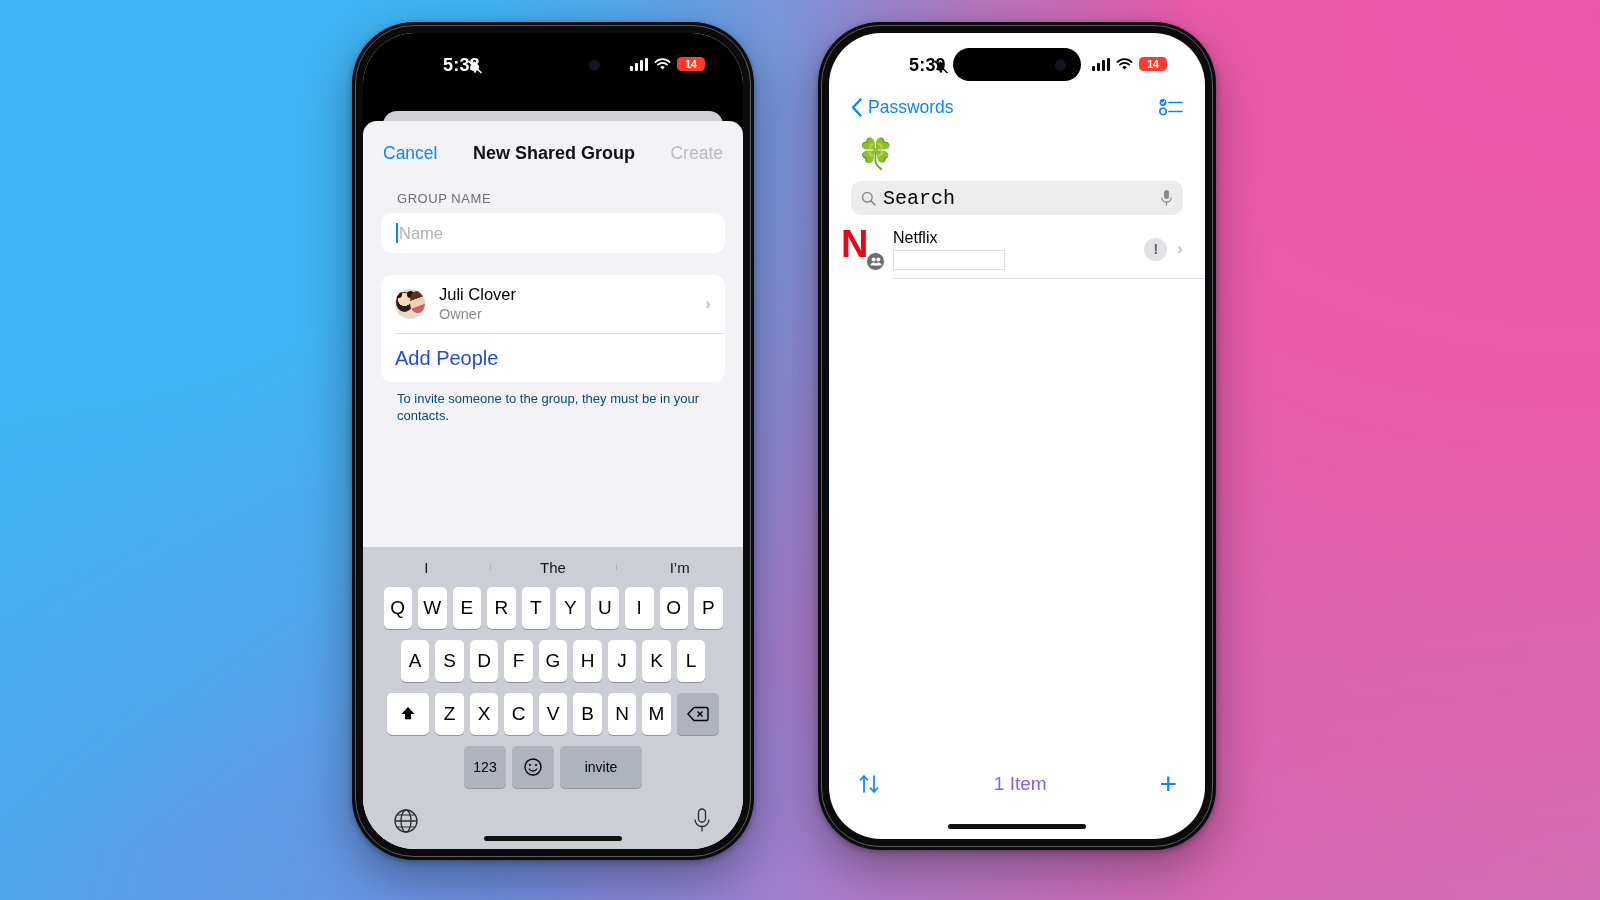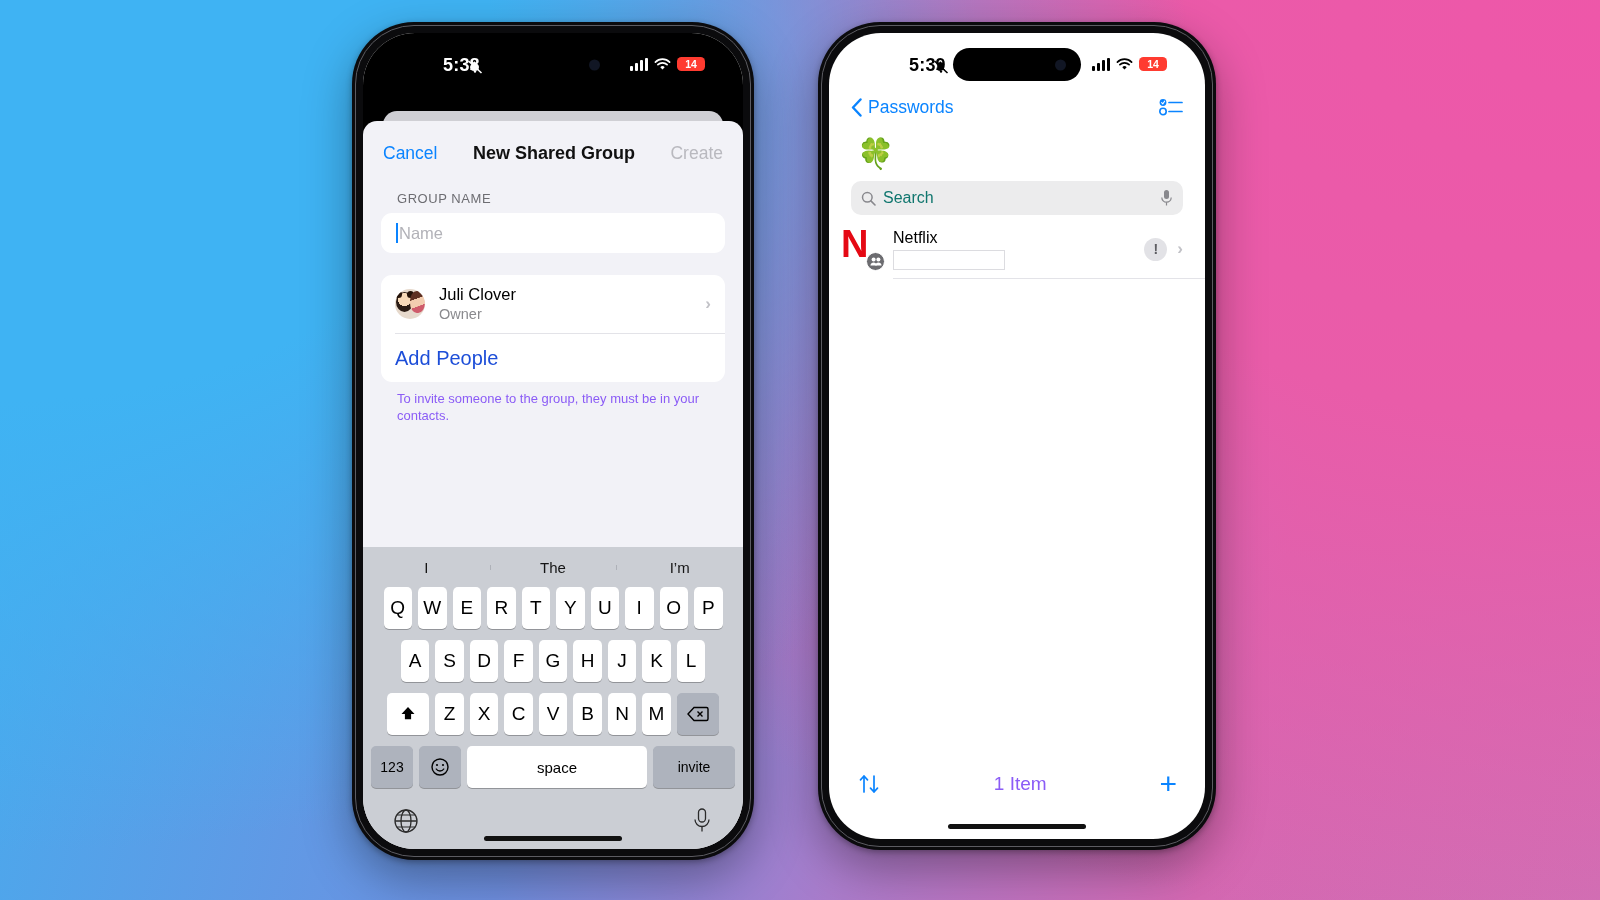--- a/index.html
+++ b/index.html
@@ -81,21 +81,21 @@
   .avatar .f1::before{left:-1px;} .avatar .f1::after{right:-1px;}
   .avatar .f2 { position:absolute; right:0; top:2px; width:15px; height:22px; border-radius:45%;
                 background:linear-gradient(160deg,#5e3022 0 36%,#f3cdb0 37% 66%,#cf5b6b 67% 100%); }
   .person-text { margin-left:14px; flex:1; }
   .person-name { font-size:16.5px; color:#000; line-height:1.25; }
   .person-sub { font-size:14.5px; color:#8a8a8e; line-height:1.35; }
   .chevron { color:#c2c2c7; font-size:17px; font-weight:600; }
   .divider { height:1px; background:#e3e3e8; margin-left:14px; }
   .add-row { height:48px; display:flex; align-items:center; padding:0 14px;
              font-size:20px; color:#1d4ed8; }
-  .footnote { margin:9px 24px 0 34px; font-size:13px; color:#8b5cf6; line-height:1.28; }
+  .footnote { margin:9px 24px 0 34px; font-size:13px; color:#0c4a6e; line-height:1.28; }
 
   
   .keyboard { position:absolute; left:0; right:0; bottom:0; height:302px;
               background:#cbced4; }
   .predict { height:40px; display:flex; align-items:center; }
   .predict .p { flex:1; text-align:center; font-size:15px; color:#151515; position:relative; }
   .predict .p + .p::before { content:""; position:absolute; left:0; top:6px; bottom:6px;
               width:1px; background:#aeb1b8; }
   .krow { display:flex; justify-content:center; gap:6px; margin-bottom:11px; }
   .key { width:28.5px; height:42px; background:#fff; border-radius:5px; display:flex;
@@ -112,21 +112,21 @@
   .home-indicator { position:absolute; bottom:8px; left:50%; transform:translateX(-50%);
              width:138px; height:5px; border-radius:3px; background:#111; }
 
   
   .r-nav { height:44px; display:flex; align-items:center; justify-content:space-between;
            padding:0 22px; margin-top:52px; }
   .back-link { display:flex; align-items:center; gap:6px; color:#0a84ff; font-size:17.5px; }
   .clover { font-size:30px; padding:10px 0 6px 28px; line-height:1; }
   .searchbar { margin:6px 22px 0; height:34px; background:#ececed; border-radius:10px;
                display:flex; align-items:center; padding:0 10px; gap:7px; }
-  .searchbar .ph { flex:1; font-size:16px; color:#0f766e; }
+  .searchbar .ph { flex:1; font-size:20px; color:#000000;font-family:Liberation Mono, monospace; }
   .member-card { margin:16px 22px 0; height:54px; background:#f2f2f5; border-radius:11px;
                  display:flex; align-items:center; padding:0 14px; }
   .member-label { margin-left:13px; flex:1; font-size:16.5px; color:#000; }
   .item-row { margin:5px 0 0; display:flex; align-items:center; padding:0 22px 0 12px;
               height:58px; position:relative; }
   .netflix-wrap { position:relative; width:40px; height:40px; flex:none; }
   .netflix-n { font-size:38px; font-weight:700; color:#e50914; line-height:.82;
                font-family:"Liberation Sans", sans-serif; letter-spacing:-1px; }
   .share-badge { position:absolute; right:-4px; bottom:-2px; width:19px; height:19px;
                border-radius:50%; background:#6c6c70; display:flex; align-items:center;
@@ -270,21 +270,20 @@
         <div class="krow r4">
           <div class="key fn">123</div>
           <div class="key fn">
             <svg width="20" height="20" viewBox="0 0 20 20">
                 <circle cx="10" cy="10" r="8" fill="none" stroke="#000" stroke-width="1.4"></circle>
                 <circle cx="7" cy="8" r="1.1" fill="#000"></circle>
                 <circle cx="13" cy="8" r="1.1" fill="#000"></circle>
                 <path d="M6.2 12a4.6 4.6 0 0 0 7.6 0" fill="none" stroke="#000" stroke-width="1.3" stroke-linecap="round"></path>
               </svg>
           </div>
-          <div class="key space" style="font-size:15px">space</div>
           <div class="key ret">invite</div>
         </div>
 
         <div class="kbottom">
           <svg width="26" height="26" viewBox="0 0 26 26">
             <circle cx="13" cy="13" r="11" fill="none" stroke="#2b2b2b" stroke-width="1.3"></circle>
             <ellipse cx="13" cy="13" rx="5" ry="11" fill="none" stroke="#2b2b2b" stroke-width="1.3"></ellipse>
             <line x1="2" y1="13" x2="24" y2="13" stroke="#2b2b2b" stroke-width="1.3"></line>
             <path d="M4.4 7h17.2M4.4 19h17.2" stroke="#2b2b2b" stroke-width="1.1" fill="none"></path>
           </svg>

